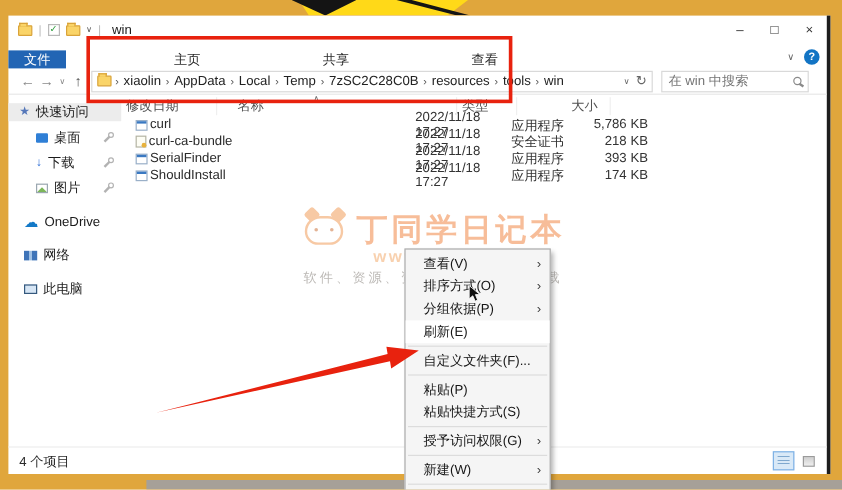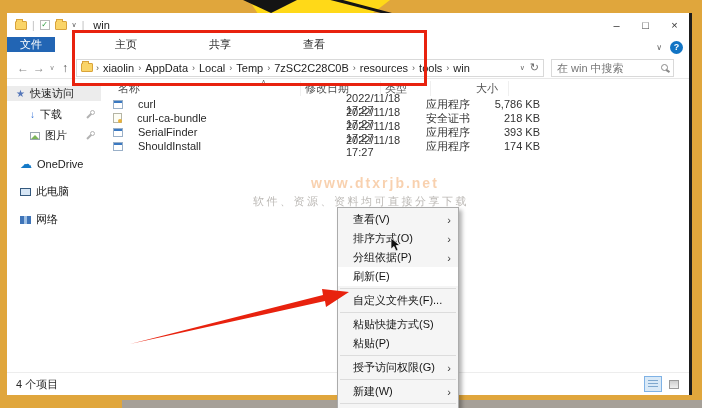--- a/index.html
+++ b/index.html
@@ -26,21 +26,21 @@
   .icon-folder::before { content:""; position:absolute; left:0; top:-3px; width:5px; height:2px; background:#FAD468; border:1px solid #D9A33A; border-bottom:none; }
   .qat-sep { color:#bbb; font-size:10px; }
   .ic-check { width:10px; height:10px; border:1px solid #b9b9b9; background:#fff; color:#2e9e3e;
     font-size:8px; line-height:8px; text-align:center; }
   .qat-chevron { color:#555; font-size:7px; }
   .win-title { margin-left:4px; color:#1b1b1b; }
   .win-controls { margin-left:auto; display:flex; }
   .win-btn { width:29px; height:22px; display:flex; align-items:center; justify-content:center; font-size:11px; color:#333; }
 
   
-  .tabsrow { height:20px; display:flex; align-items:flex-start; font-size:11px; position:relative; }
+  .tabsrow { height:20px; display:flex; align-items:flex-end; font-size:11px; position:relative;gap:30px; }
   .file-tab { background:#2265B4; color:#fff; padding:0 13px; display:flex; align-items:center; }
   .rtab { padding:0 12px; display:flex; align-items:center; color:#2b2b2b;margin-left:48px; }
   .ribbon-right { position:absolute; right:6px; top:0; height:20px; display:flex; align-items:center; gap:8px; }
   .ribbon-chev { color:#666; font-size:8px; }
   .help-circle { width:13px; height:13px; border-radius:50%; background:#1274C4; color:#fff; font-size:9px;
     font-weight:bold; display:flex; align-items:center; justify-content:center; }
 
   
   .navrow { height:22px; display:flex; align-items:center; padding:0 6px 0 8px; border-bottom:1px solid #e8e8e8; }
   .navbtn { color:#8a8a8a; font-size:12px; width:16px; text-align:center; }
@@ -81,21 +81,21 @@
 
   .filearea { flex:1; position:relative; font-size:11px; color:#2a2a2a; padding-top:1px; }
   .cols { display:flex; height:17px; align-items:center; color:#505050; position:relative; }
   .hcell { border-right:1px solid #efefef; height:15px; display:flex; align-items:center; }
   .h-name { width:200px; padding-left:17px; }
   .h-date { width:80px; padding-left:4px; }
   .h-type { width:50px; padding-left:4px; }
   .h-size { width:78px; justify-content:flex-end; padding-right:10px; }
   .sort-chev { position:absolute; left:160px; top:-2px; font-size:7px; color:#666; }
   .frow { display:flex; height:14px; align-items:center; }
-  .c-name { width:200px; display:flex; align-items:center; gap:15px; padding-left:12px; }
+  .c-name { width:200px; display:flex; align-items:center; gap:2px; padding-left:12px; }
   .c-date { width:80px; padding-left:4px; color:#333;margin-left:41px; }
   .c-type { width:50px; padding-left:4px; color:#333; }
   .c-size { width:78px; text-align:right; padding-right:10px; color:#333; }
   .ic-app { width:10px; height:9px; border:1px solid #9AB0C8; background:#fff; position:relative; flex-shrink:0; }
   .ic-app::before { content:""; position:absolute; left:0; top:0; right:0; height:2px; background:#3A79C2; }
   .ic-cert { width:9px; height:10px; border:1px solid #B5B5A5; background:#FDFDF4; position:relative; flex-shrink:0; }
   .ic-cert::after { content:""; position:absolute; right:-1px; bottom:-1px; width:4px; height:4px; background:#E8B23C; border-radius:50%; }
 
   
   .watermark { position:absolute; left:152px; top:95px; width:330px; z-index:5; }
@@ -205,47 +205,52 @@
   </div>
 
   <div class="content">
 
     <div class="sidebar">
       <div class="side-row side-root">
         <span class="ic-star">★</span>
         <span>快速访问</span>
       </div>
       <div class="side-row side-child">
+        <span class="ic-desktop"></span>
+        <span>桌面</span>
+        <span class="pin"></span>
+      </div>
+      <div class="side-row side-child">
         <span class="ic-download">↓</span>
         <span>下载</span>
         <span class="pin"></span>
       </div>
       <div class="side-row side-child">
         <span class="ic-pic"></span>
         <span>图片</span>
         <span class="pin"></span>
       </div>
       <div class="side-row side-group">
         <span class="ic-cloud">☁</span>
         <span>OneDrive</span>
       </div>
       <div class="side-row side-group">
+        <span class="ic-net"></span>
+        <span>网络</span>
+      </div>
+      <div class="side-row side-group">
         <span class="ic-pc"></span>
         <span>此电脑</span>
       </div>
-      <div class="side-row side-group">
-        <span class="ic-net"></span>
-        <span>网络</span>
-      </div>
     </div>
 
     <div class="filearea">
       <div class="cols">
+        <span class="hcell h-date">修改日期</span>
         <span class="hcell h-name">名称</span>
-        <span class="hcell h-date">修改日期</span>
         <span class="hcell h-type">类型</span>
         <span class="hcell h-size">大小</span>
         <span class="sort-chev">∧</span>
       </div>
 
       <div class="frow">
         <span class="c-name">
           <span class="ic-app"></span>
           <span>curl</span>
         </span>
@@ -275,20 +280,28 @@
         <span class="c-name">
           <span class="ic-app"></span>
           <span>ShouldInstall</span>
         </span>
         <span class="c-date">2022/11/18 17:27</span>
         <span class="c-type">应用程序</span>
         <span class="c-size">174 KB</span>
       </div>
 
       <div class="watermark">
+        <div class="wm-top">
+          <div class="mascot">
+            <div class="ear-l"></div>
+              <div class="ear-r"></div>
+              <div class="face"></div>
+          </div>
+          <span class="wm-title">丁同学日记本</span>
+        </div>
         <div class="wm-url">www.dtxrjb.net</div>
         <div class="wm-sub">软件、资源、资料均可直接分享下载</div>
       </div>
     </div>
   </div>
 
   <div class="statusbar">
     <span>4 个项目</span>
     <div class="view-btns">
       <span class="viewbtn selected">
@@ -316,24 +329,24 @@
   </div>
   <div class="mi hover">
     <span>刷新(E)</span>
   </div>
   <div class="msep"></div>
   <div class="mi">
     <span>自定义文件夹(F)...</span>
   </div>
   <div class="msep"></div>
   <div class="mi">
+    <span>粘贴(P)</span>
+  </div>
+  <div class="mi">
     <span>粘贴快捷方式(S)</span>
-  </div>
-  <div class="mi">
-    <span>粘贴(P)</span>
   </div>
   <div class="msep"></div>
   <div class="mi">
     <span>授予访问权限(G)</span>
     <span class="sub">›</span>
   </div>
   <div class="msep"></div>
   <div class="mi">
     <span>新建(W)</span>
     <span class="sub">›</span>

